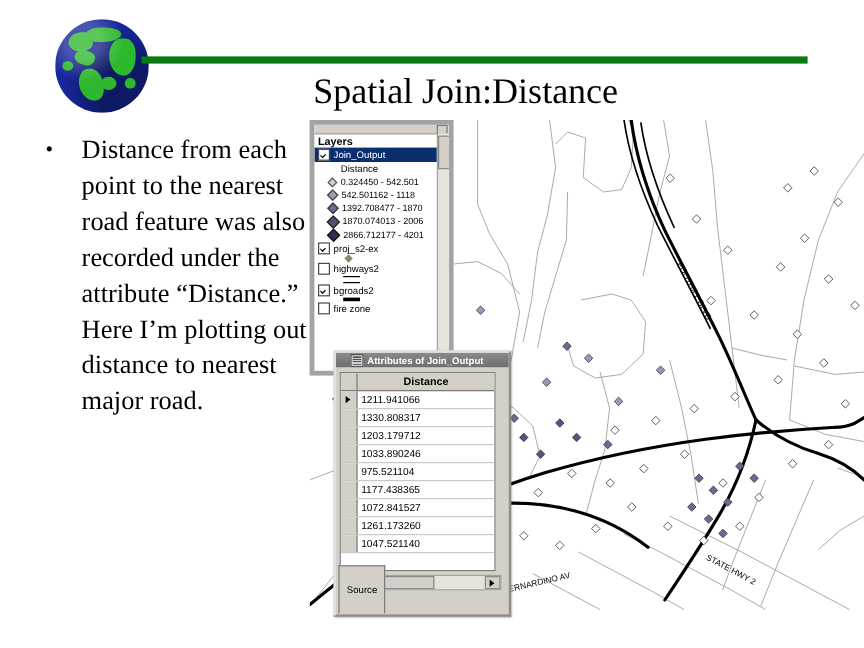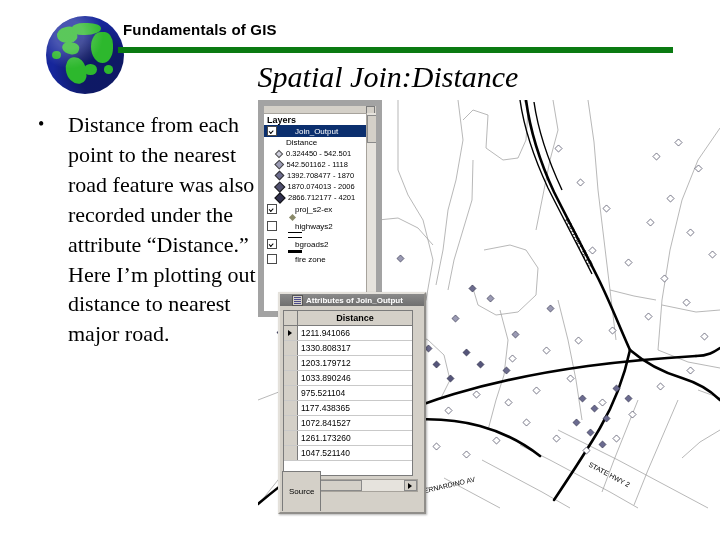--- a/index.html
+++ b/index.html
@@ -35,47 +35,47 @@
     position:absolute;left:123px;top:21px;
     font-size:15px;font-weight:bold;color:#000;letter-spacing:.2px;
   }
   #green-rule{
     position:absolute;left:118px;top:47px;width:555px;height:6px;background:#0a7a12;
   }
   #slide-title{
     position:absolute;left:0;top:60px;width:720px;text-align:center;
     font-family:"Liberation Serif",serif;font-size:30px;color:#000;
   }
-  #slide-title span{position:relative;left:28px;font-style:italic;}
+  #slide-title span{position:relative;left:28px;}
 
   
   #bullet-block{
     position:absolute;left:32px;top:110px;width:232px;
     font-family:"Liberation Serif",serif;font-size:22px;line-height:1.36;color:#000;
   }
   #bullet-block .bullet{position:absolute;left:6px;top:2px;font-size:18px;}
   #bullet-block .btxt{display:block;margin-left:36px;}
 
   
   #gis{position:absolute;left:258px;top:100px;width:462px;height:412px;}
 
   
   #map{position:absolute;left:0;top:0;width:462px;height:412px;background:#fff;overflow:hidden;}
   #map svg{position:absolute;left:0;top:0;}
 
   
   #toc{
     position:absolute;left:0;top:0;width:112px;height:205px;
-    background:#ffffff;border:6px solid #a3a3a3;
+    background:#ffffff;border:4px solid #a3a3a3;
     font-size:8px;color:#000;overflow:hidden;
   }
   #toc .tocbar{height:7px;background:#d4d0c8;border-bottom:1px solid #a7a39c;position:relative;}
   #toc .tocbar .up{position:absolute;right:1px;top:0px;width:7px;height:6px;background:#d4d0c8;border:1px solid #7b7b7b;}
   #toc .tochead{font-weight:bold;padding:1px 0 0 3px;font-size:9px;}
-  .toc-row{display:flex;align-items:center;gap:18px;padding:0 0 0 3px;height:12px;white-space:nowrap;}
+  .toc-row{display:flex;align-items:center;gap:3px;padding:0 0 0 3px;height:12px;white-space:nowrap;}
   .toc-row.sel{background:#0b2f6e;color:#fff;}
   .cb{width:8px;height:8px;border:1px solid #4a4a4a;background:#fff;flex:none;position:relative;}
   .cb.on:after{content:"";position:absolute;left:1px;top:3px;width:3px;height:1.5px;
     border-left:1.6px solid #000;border-bottom:1.6px solid #000;transform:rotate(-45deg);}
   .toc-sub{padding-left:22px;font-size:8px;line-height:11px;}
   .cls-row{display:flex;align-items:center;gap:4px;padding-left:12px;height:11px;white-space:nowrap;font-size:7.5px;}
   .dia{flex:none;transform:rotate(45deg);}
   .sym-line{height:2px;width:14px;background:#000;margin-left:24px;}
   .sym-line.thick{height:3px;}
   .sym-dbl{margin-left:24px;width:14px;height:4px;border-top:1.5px solid #000;border-bottom:1.5px solid #000;}
@@ -130,21 +130,20 @@
       <div class="land l2"></div>
       <div class="land l3"></div>
     <div class="land l4"></div>
       <div class="land l5"></div>
       <div class="land l6"></div>
     <div class="land l7"></div>
       <div class="land l8"></div>
     <div class="gloss"></div>
   </div>
 
-  <div id="course-title">Fundamentals of GIS</div>
   <div id="green-rule"></div>
   <div id="slide-title"><span>Spatial Join:Distance</span></div>
 
   <div id="bullet-block">
     <span class="bullet">•</span>
     <span class="btxt">Distance from each point to the nearest road feature was also recorded under the attribute “Distance.” Here I’m plotting out distance to nearest major road.</span>
   </div>
 
   <div id="gis">
 

